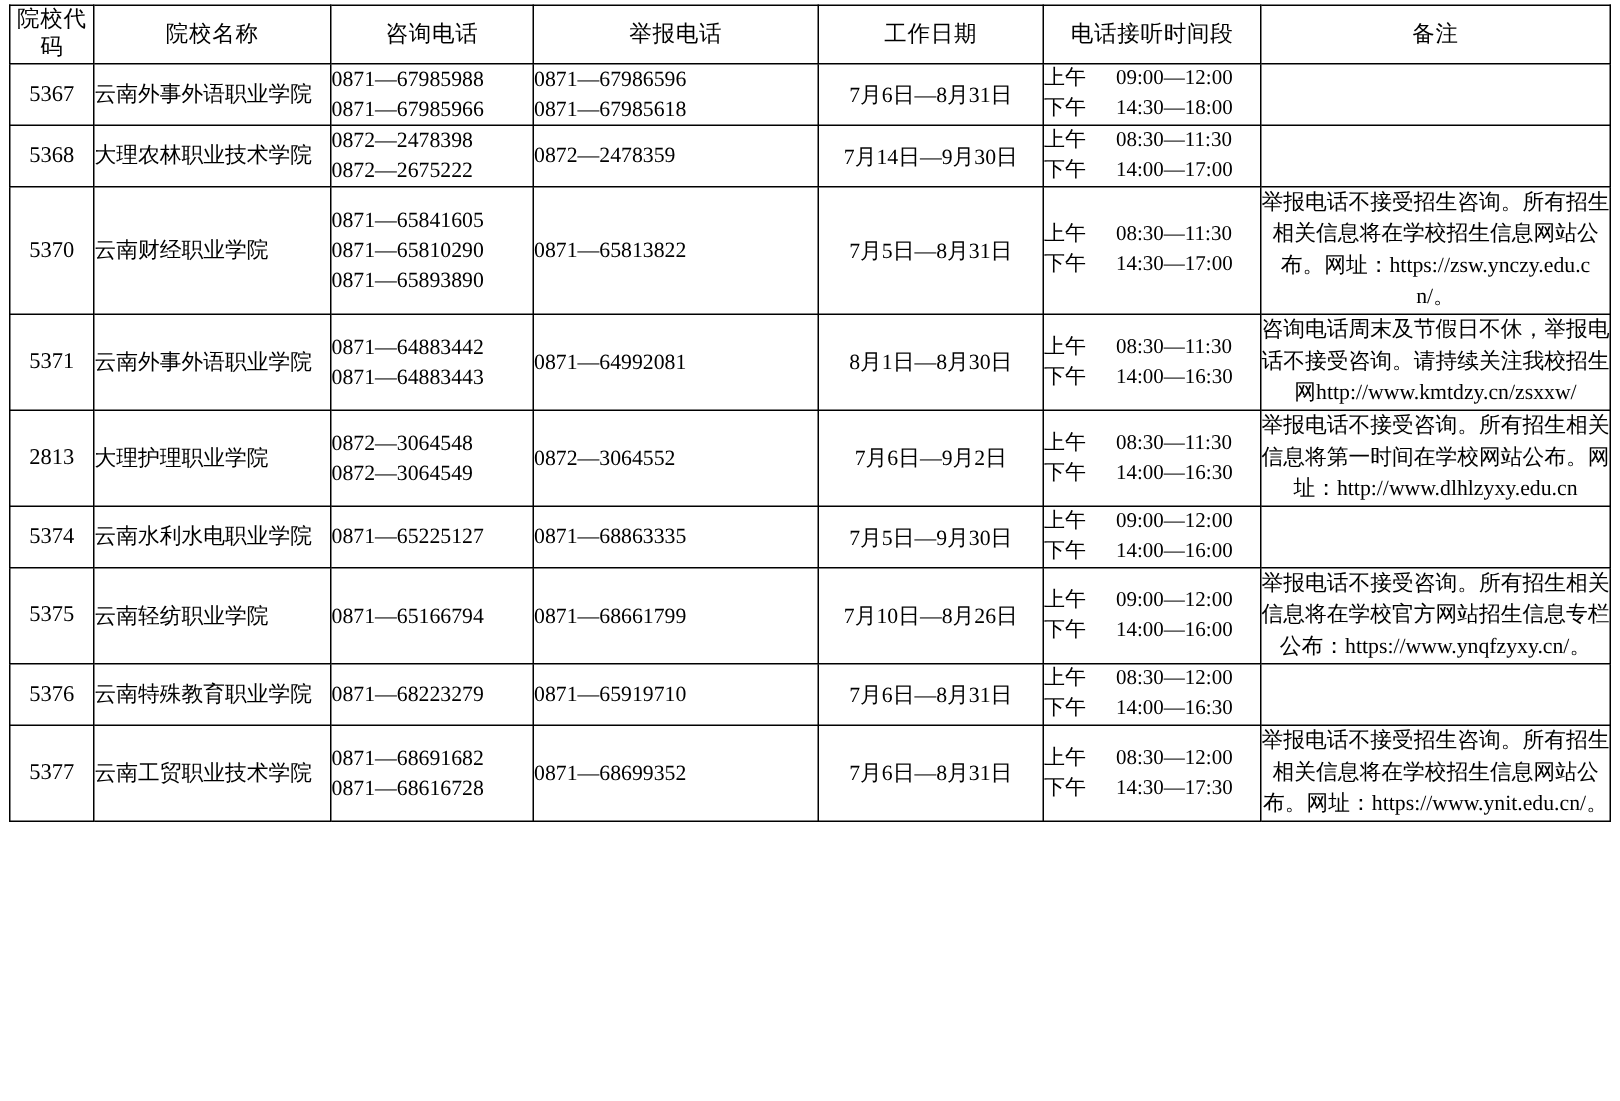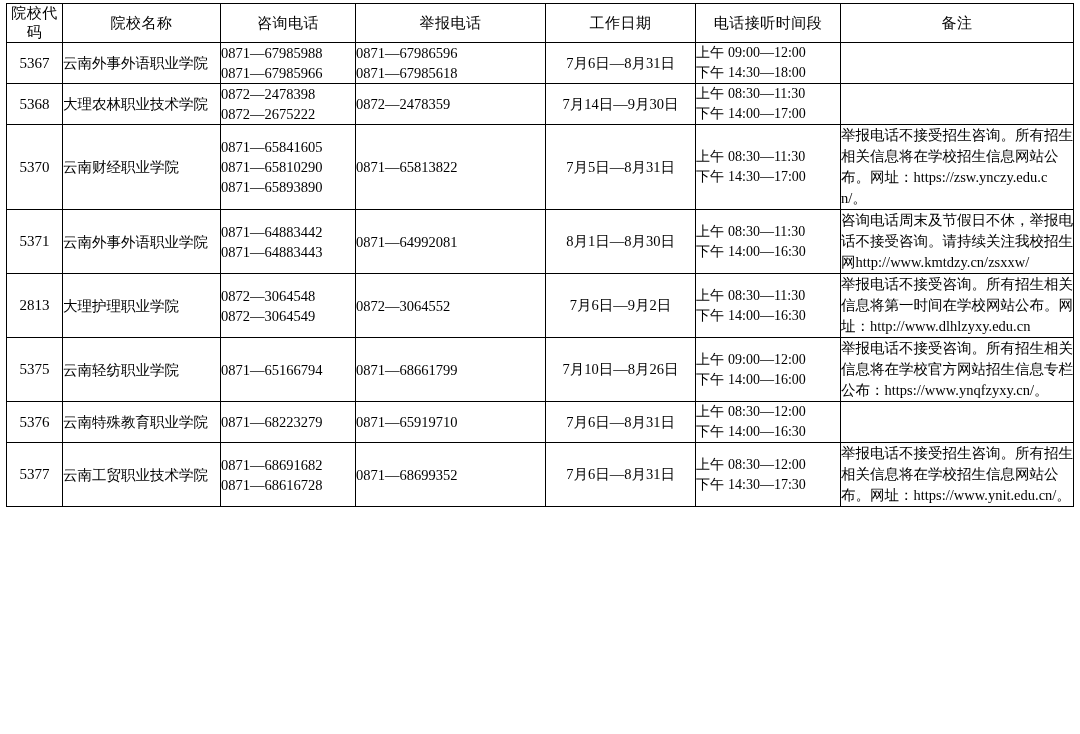--- a/index.html
+++ b/index.html
@@ -73,26 +73,26 @@
     font-size: 14px;
     line-height: 20px;
     padding: 3px 6px;
   }
   td.hours .row {
     display: flex;
     white-space: pre;
     text-align: right;
   }
   td.hours .lab { display: inline-block; }
-  td.hours .val { display: inline-block; margin-left: 4px; }
+  td.hours .val { display: inline-block; margin-left: 20px; }
   td.note {
     font-size: 14.5px;
     line-height: 21px;
     padding: 4px 6px;
-    text-align: left;
+    text-align: center;
     word-break: break-all;
     border-radius: 26px;
   }
   .hdr-code {
     line-height: 19px;
   }
 </style>
 </head>
 <body>
 
@@ -216,20 +216,38 @@
             <span class="val">08:30—11:30</span>
           </div>
           <div class="row">
             <span class="lab">下午</span>
             <span class="val">14:00—16:30</span>
           </div>
         </td>
         <td class="note">举报电话不接受咨询。所有招生相关信息将第一时间在学校网站公布。网址：http://www.dlhlzyxy.edu.cn</td>
       </tr>
 
+      <tr>
+        <td class="code">5374</td>
+        <td class="name">云南水利水电职业学院</td>
+        <td class="tel">0871—65225127</td>
+        <td class="report">0871—68863335</td>
+        <td class="date">7月5日—9月30日</td>
+        <td class="hours">
+          <div class="row">
+            <span class="lab">上午</span>
+            <span class="val">09:00—12:00</span>
+          </div>
+          <div class="row">
+            <span class="lab">下午</span>
+            <span class="val">14:00—16:00</span>
+          </div>
+        </td>
+        <td class="note"></td>
+      </tr>
 
       <tr>
         <td class="code">5375</td>
         <td class="name">云南轻纺职业学院</td>
         <td class="tel">0871—65166794</td>
         <td class="report">0871—68661799</td>
         <td class="date">7月10日—8月26日</td>
         <td class="hours">
           <div class="row">
             <span class="lab">上午</span>

